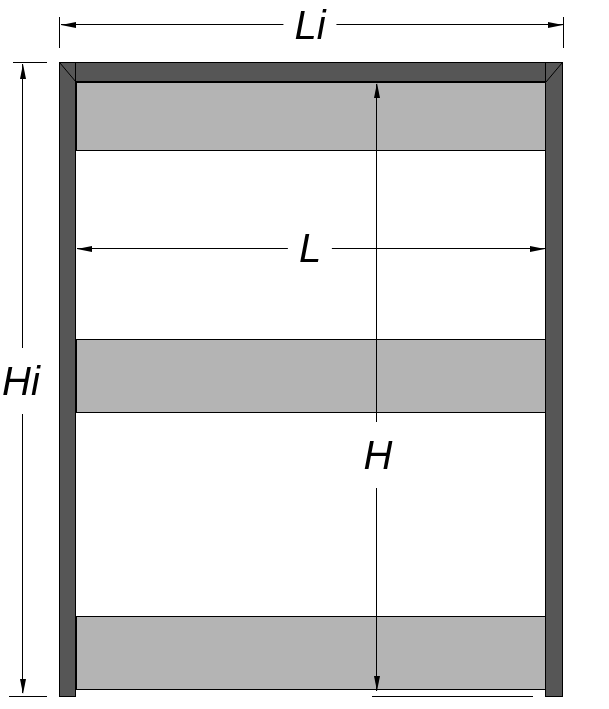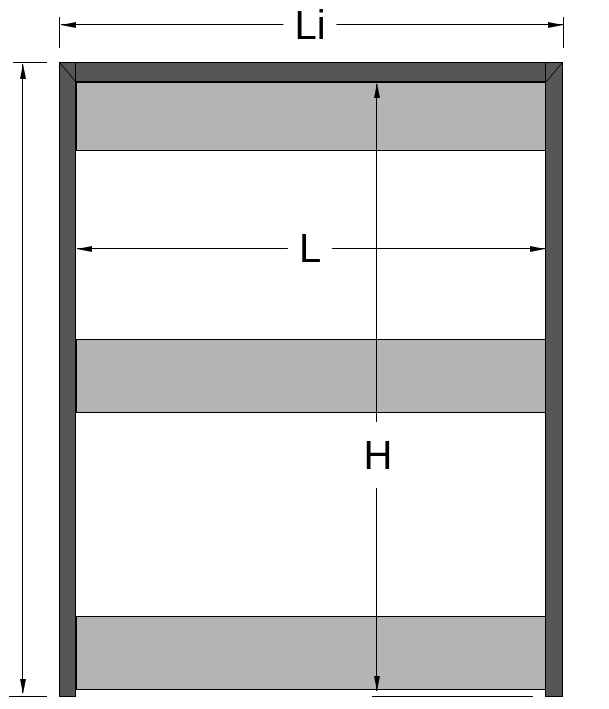--- a/index.html
+++ b/index.html
@@ -2,20 +2,21 @@
 <html style="--background: #ffffff; --frame: #565656; --panel: #b4b4b4; --line: #000000;"><head>
 <meta charset="utf-8">
 <style>
   html,body{margin:0;padding:0;background:#fff;}
   .canvas{
     position:relative;
     width:604px;height:709px;
     background:var(--background,#fff);
     overflow:hidden;
     font-family:"Liberation Sans",sans-serif;
+    font-style:italic;
   }
   
   .member{
     position:absolute;
     background:var(--frame,#565656);
     border:1px solid var(--line,#000);
     box-sizing:border-box;
   }
   .top-rail{left:59px;top:62px;width:504px;height:20px;}
   .left-post{left:59px;top:62px;width:17px;height:635px;}
@@ -72,20 +73,21 @@
   <div class="dline" style="left:61px;top:24px;width:502px;height:1px"></div>
   <div class="arrow left" style="left:61px;top:22px"></div>
   <div class="arrow right" style="left:548px;top:22px"></div>
   <div class="dim-label horiz" style="left:310px;top:25px">Li</div>
 
   <div class="dline" style="left:13px;top:62px;width:34px;height:1px"></div>
   <div class="dline" style="left:9px;top:696px;width:38px;height:1px"></div>
   <div class="dline" style="left:22px;top:64px;width:1px;height:629px"></div>
   <div class="arrow up" style="left:20px;top:64px"></div>
   <div class="arrow down" style="left:20px;top:679px"></div>
+  <div class="dim-label vert" style="left:21px;top:381px">Hi</div>
 
   <div class="dline" style="left:77px;top:248px;width:468px;height:1px"></div>
   <div class="arrow left" style="left:77px;top:246px"></div>
   <div class="arrow right" style="left:530px;top:246px"></div>
   <div class="dim-label horiz" style="left:310px;top:248px">L</div>
 
   <div class="dline" style="left:376px;top:84px;width:1px;height:607px"></div>
   <div class="arrow up" style="left:374px;top:83px"></div>
   <div class="arrow down" style="left:374px;top:676px"></div>
   <div class="dline" style="left:372px;top:696px;width:161px;height:1px"></div>

